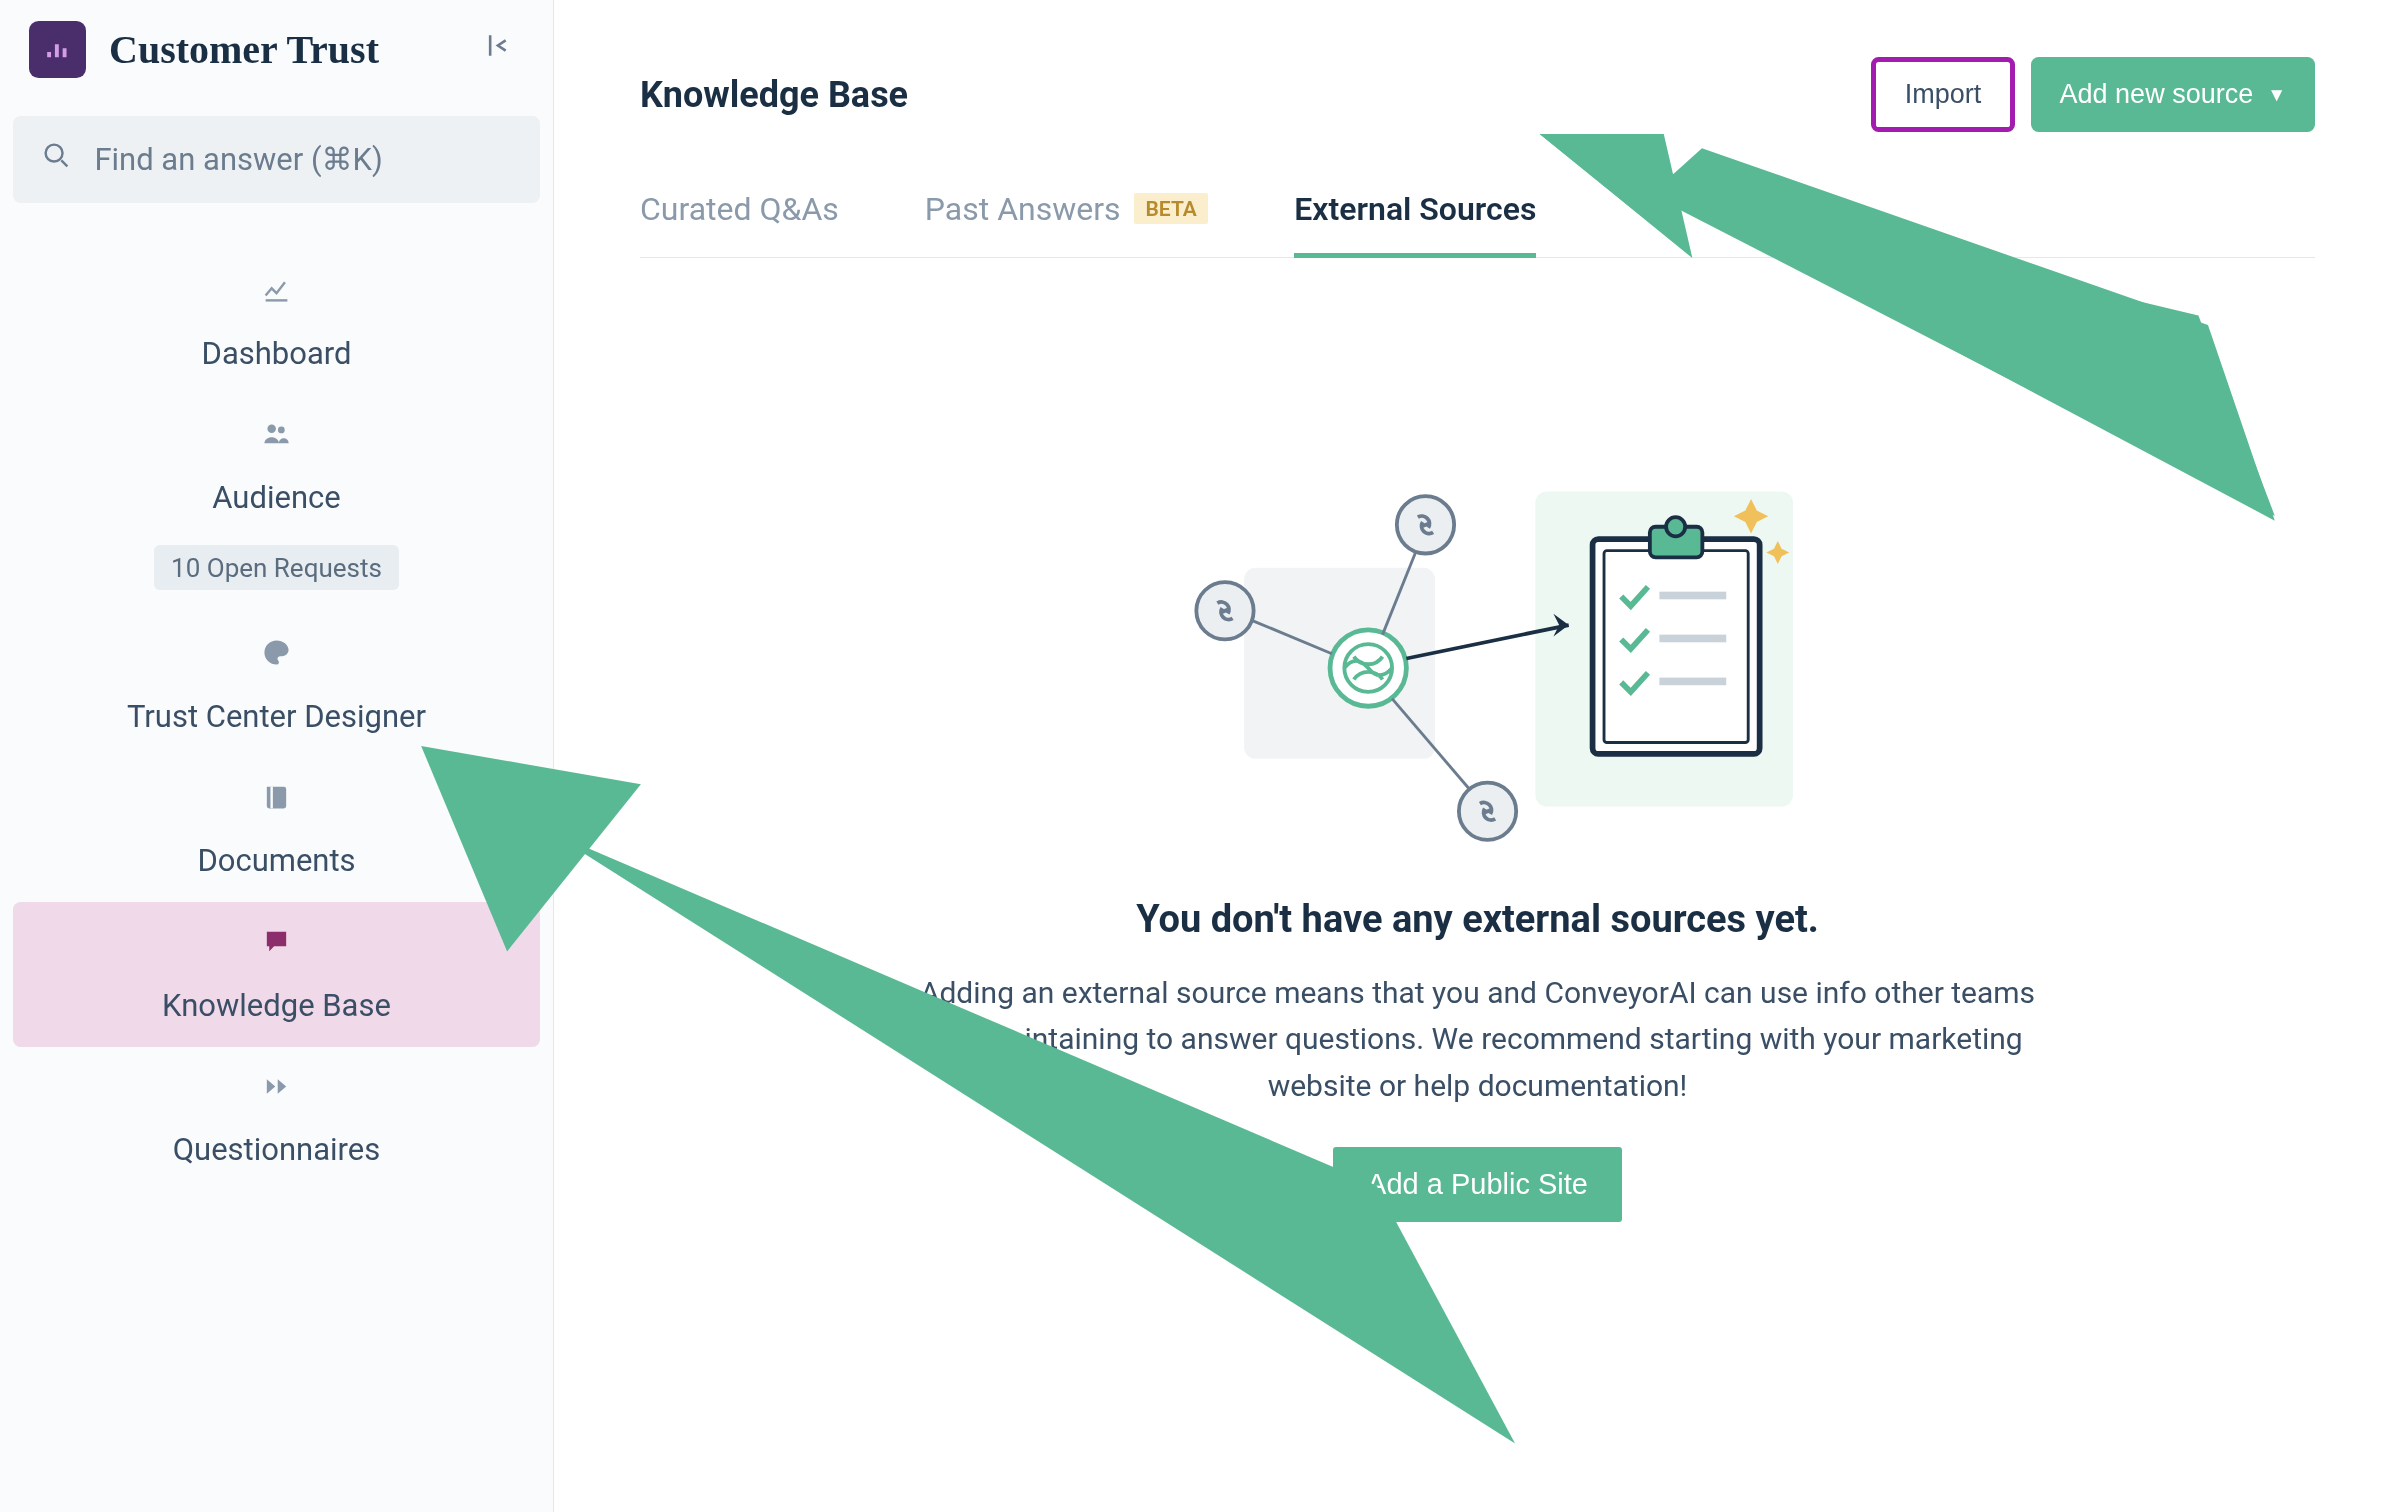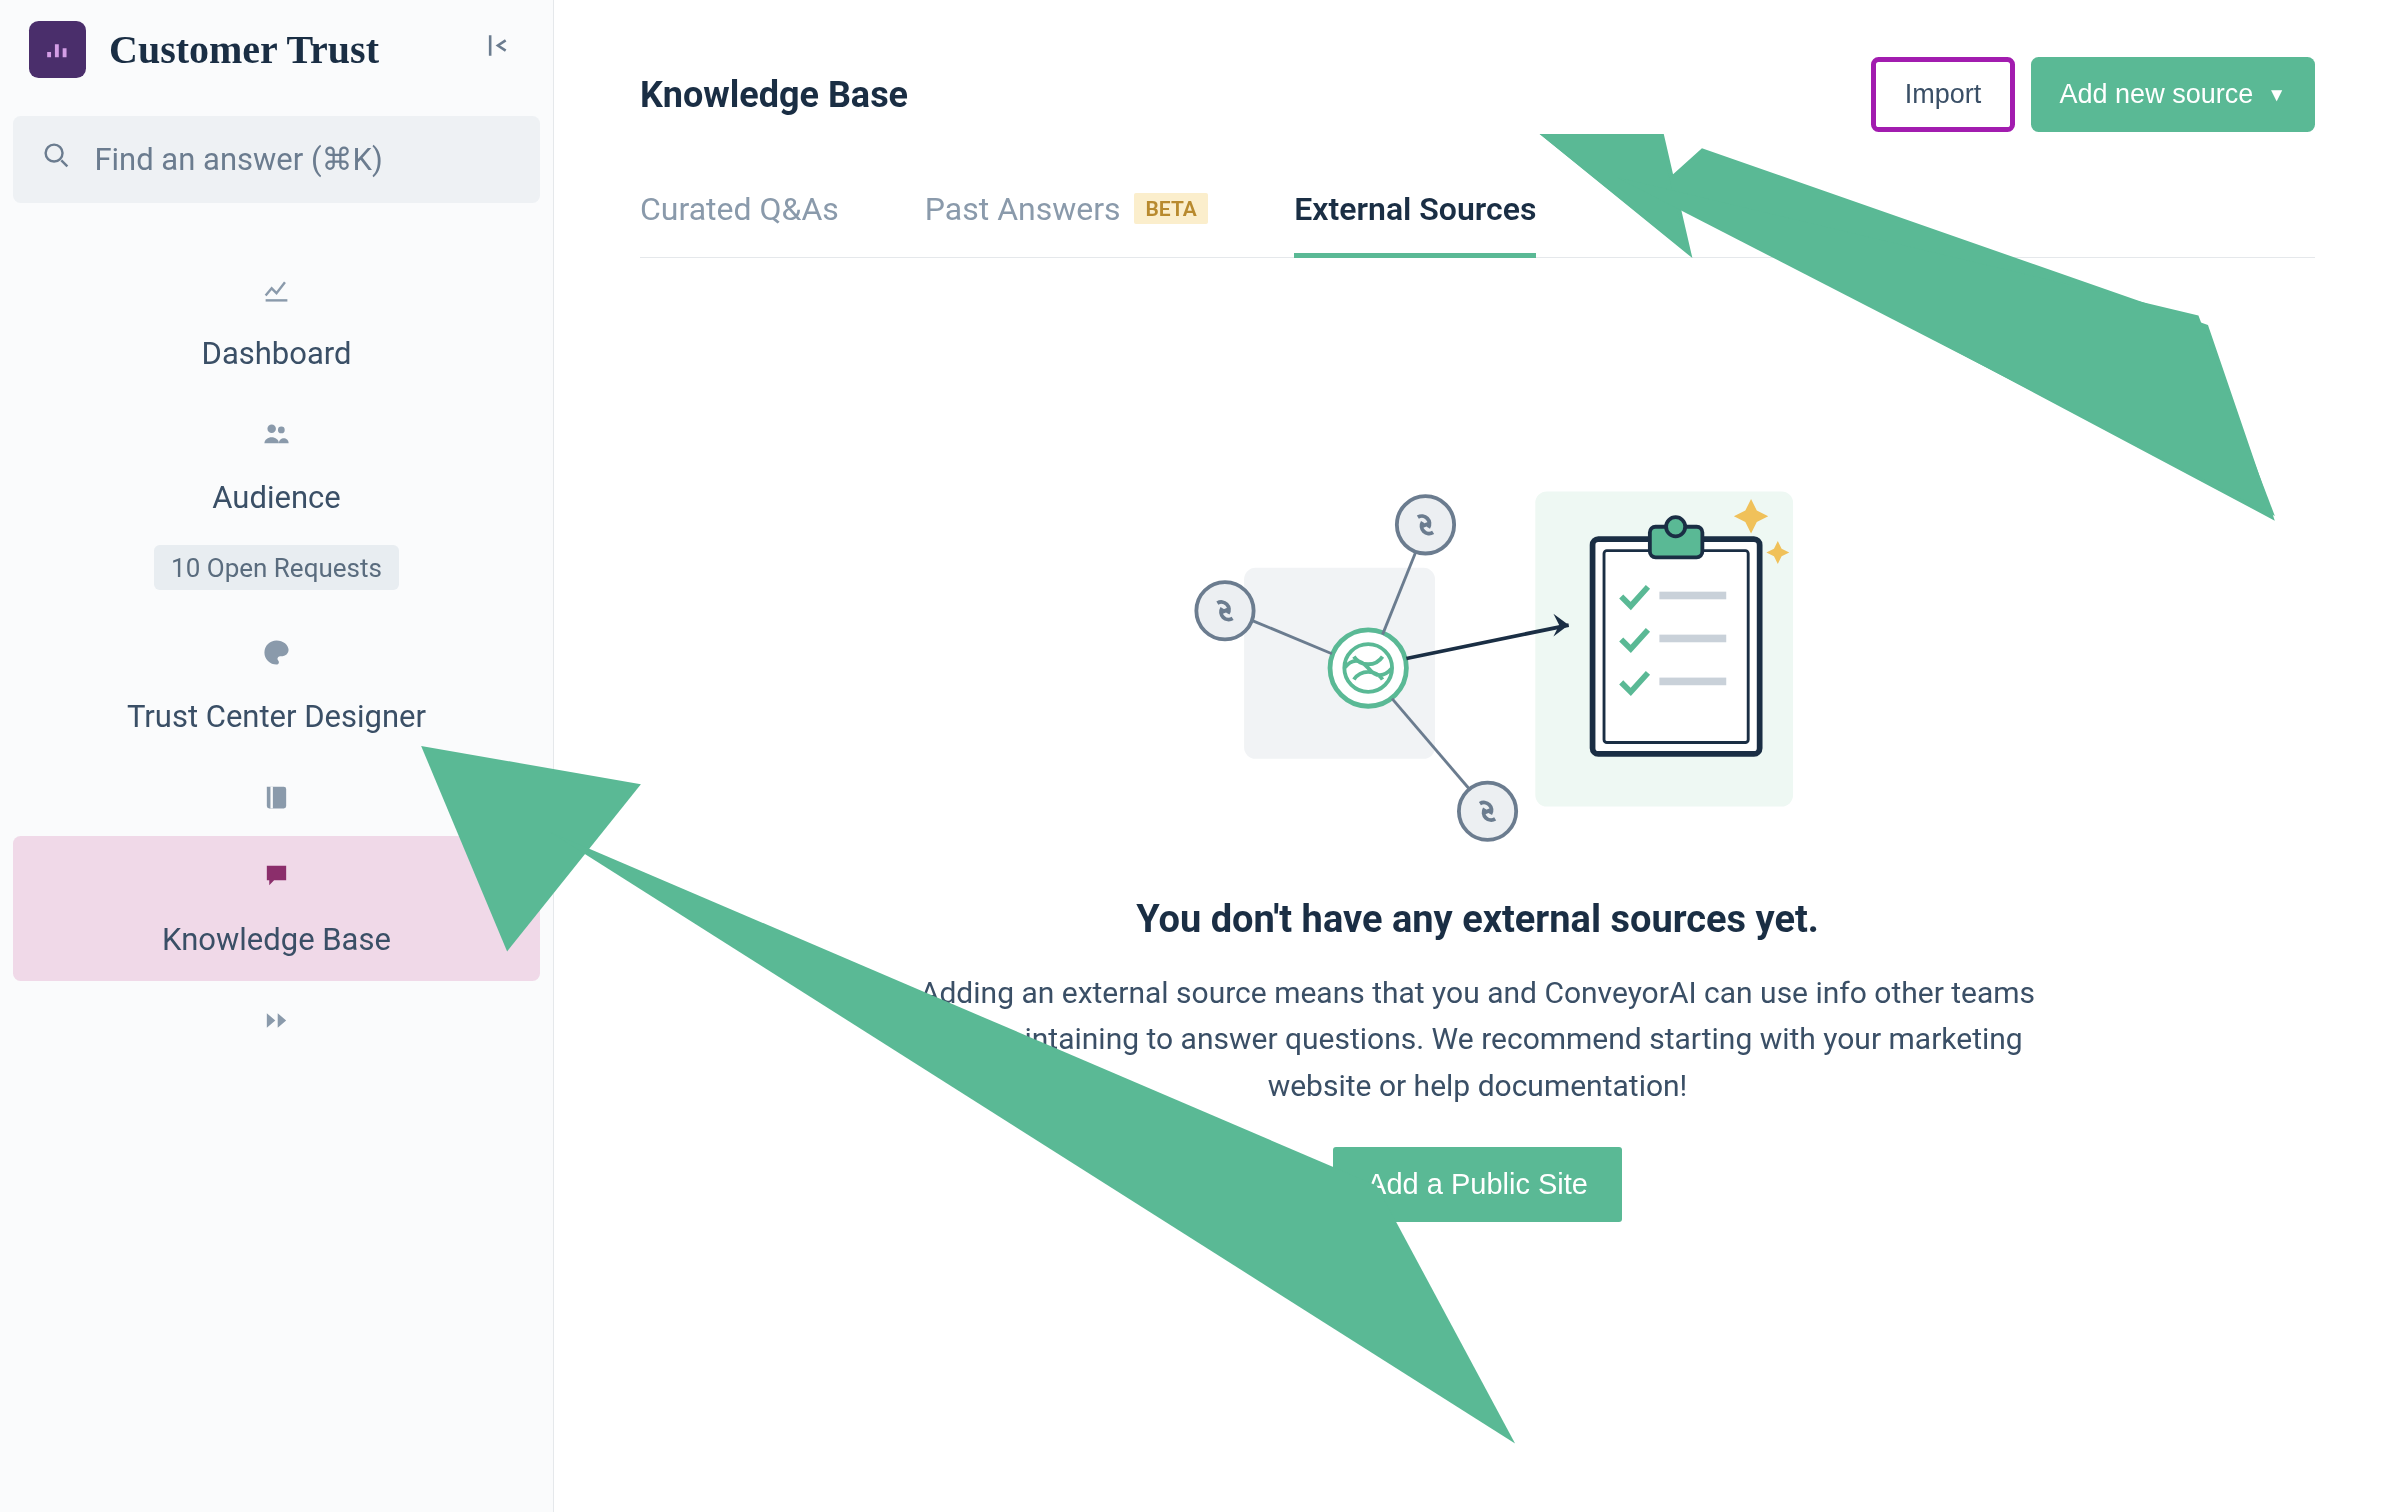--- a/index.html
+++ b/index.html
@@ -276,37 +276,39 @@
         <span class="nav-label">Trust Center Designer</span>
       </div>
 
       <div class="nav-item">
         <span class="nav-icon">
           <svg width="29" height="29" viewBox="0 0 24 24" fill="currentColor">
               <path d="M4 3h14a2 2 0 012 2v14a2 2 0 01-2 2H6a2 2 0 01-2-2V3z"></path>
               <rect x="7" y="3" width="2" height="18" fill="#fafbfc"></rect>
             </svg>
         </span>
+        <span class="nav-label">Documents</span>
       </div>
 
       <div class="nav-item active">
         <span class="nav-icon">
           <svg width="29" height="29" viewBox="0 0 24 24" fill="currentColor">
               <path d="M4 4h16v12H10l-4 4v-4H4z"></path>
             </svg>
         </span>
         <span class="nav-label">Knowledge Base</span>
       </div>
 
       <div class="nav-item">
         <span class="nav-icon">
           <svg width="29" height="29" viewBox="0 0 24 24" fill="currentColor">
               <path d="M4 6l7 6-7 6zM13 6l7 6-7 6z"></path>
             </svg>
         </span>
+        <span class="nav-label">Questionnaires</span>
       </div>
     </nav>
   </aside>
 
   <main class="main">
     <div class="main-header">
       <h1 class="page-title">Knowledge Base</h1>
       <div class="header-actions">
         <button class="btn btn-outline">Import</button>
         <button class="btn btn-primary">

